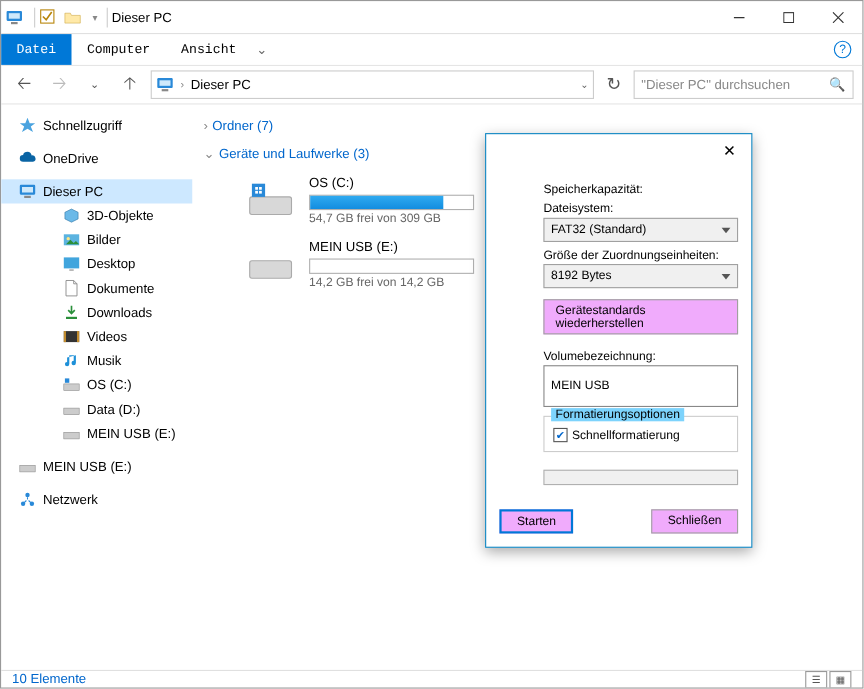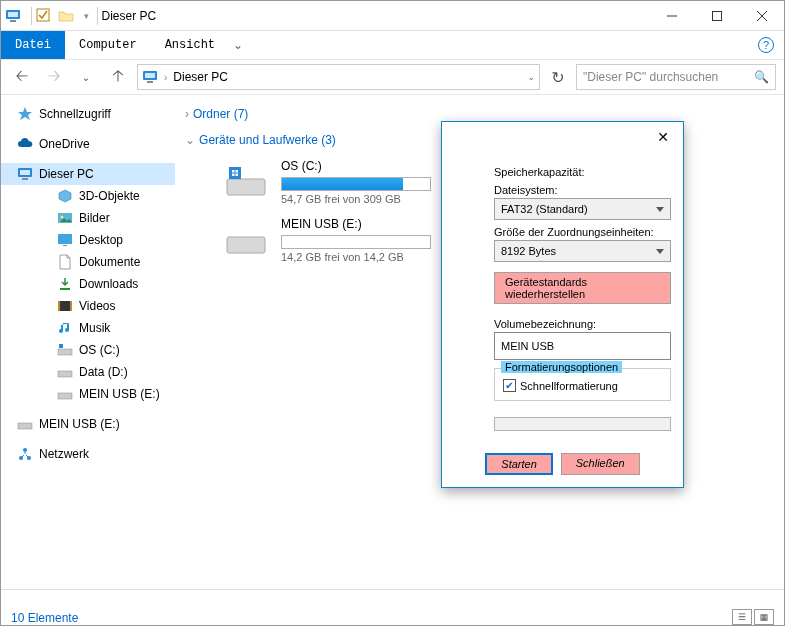--- a/index.html
+++ b/index.html
@@ -29,39 +29,39 @@
   .ico16 { width: 16px; height: 16px; flex-shrink: 0; }
   .main { flex: 1; padding: 6px 10px; font-size: 12px; position: relative; overflow:hidden;}
   .group-hdr { color: #0066cc; padding: 6px 0; display:flex; align-items:center; gap:4px; cursor:pointer;}
   .drive-row { display: flex; align-items: center; padding: 6px 0 6px 40px; gap: 14px; }
   .drive-ico { width: 42px; height: 34px; flex-shrink:0; }
   .drive-info { width: 170px; }
   .drive-name { font-size: 12px; margin-bottom:4px;}
   .bar { width: 150px; height: 14px; border: 1px solid #b0b0b0; background: #fff; position:relative; margin-bottom:2px;}
   .bar-fill { height: 100%; background: linear-gradient(#2faaf0,#138de0); }
   .drive-sub { font-size: 11px; color: #666; }
-  .statusbar { position:absolute; bottom:0; left:0; right:0; height:36px; border-top:1px solid #e0e0e0; display:flex; align-items:flex-end; padding:0 10px; font-size:12px; color:#0066cc;margin-top:22px; }
+  .statusbar { position:absolute; bottom:0; left:0; right:0; height:16px; border-top:1px solid #e0e0e0; display:flex; align-items:flex-start; padding:0 10px; font-size:12px; color:#0066cc;margin-top:22px; }
   .view-icons { margin-left:auto; display:flex; gap:2px; }
   .vi { width:20px; height:16px; border:1px solid #999; cursor:pointer; display:flex; align-items:center; justify-content:center; font-size:9px; color:#555;}
 
   .dialog { position:absolute; left:440px; top:120px; width:243px; background:#fff; border:1px solid #0a84c1; box-shadow:0 4px 12px rgba(0,0,0,0.35); font-size:11px; }
   .dlg-title { height:30px; display:flex; align-items:center; padding:0 8px; font-size:12px; }
   .dlg-close { margin-left:auto; font-size:14px; cursor:pointer; padding:2px 6px;}
   .dlg-body { padding: 8px 12px 4px; margin-left: 40px; }
   .dlg-label { margin-top:6px; margin-bottom:2px; }
   .dlg-select { width:100%; height:22px; border:1px solid #a0a0a0; background:#f0f0f0; display:flex; align-items:center; justify-content:space-between; padding:0 18px 0 6px; position:relative; cursor:pointer;}
   .dlg-select::after { content:""; position:absolute; right:6px; top:8px; border-left:4px solid transparent; border-right:4px solid transparent; border-top:5px solid #555;}
-  .dlg-btn { border:1px solid #a0a0a0; background:#fca5a5; padding:3px 10px; cursor:pointer; display:inline-block; margin-top:10px;}
-  .dlg-input { width:100%; height:28px; border:1px solid #888; padding:0 6px; font-size:11px; }
+  .dlg-btn { border:1px solid #a0a0a0; background:#f0abfc; padding:3px 10px; cursor:pointer; display:inline-block; margin-top:10px;}
+  .dlg-input { width:100%; height:38px; border:1px solid #888; padding:0 6px; font-size:11px; }
   .dlg-group { border:1px solid #ccc; margin-top:8px; padding:10px 8px 8px; position:relative;}
   .dlg-group-title { position:absolute; top:-8px; left:6px; background:#7dd3fc; padding:0 4px; font-size:11px;}
   .chk { display:flex; align-items:center; gap:4px; }
   .chkbox { width:13px; height:13px; border:1px solid #555; display:flex; align-items:center; justify-content:center; font-size:10px; color:#0066cc;}
   .dlg-progress { height:14px; border:1px solid #b0b0b0; background:#f0f0f0; margin-top:16px; margin-bottom:10px;}
-  .dlg-footer { display:flex; justify-content:center; gap:8px; padding:8px 12px 12px;font-style:italic; }
+  .dlg-footer { display:flex; justify-content:space-between; gap:8px; padding:8px 12px 12px; }
   .dlg-footer .dlg-btn { margin:0; padding:3px 14px;}
   .dlg-btn.primary { border:2px solid #0078d7; }
   svg { display:block; }
 </style>
 </head>
 <body>
 
 <div class="titlebar">
   <span class="ico">
     <svg width="16" height="16">

